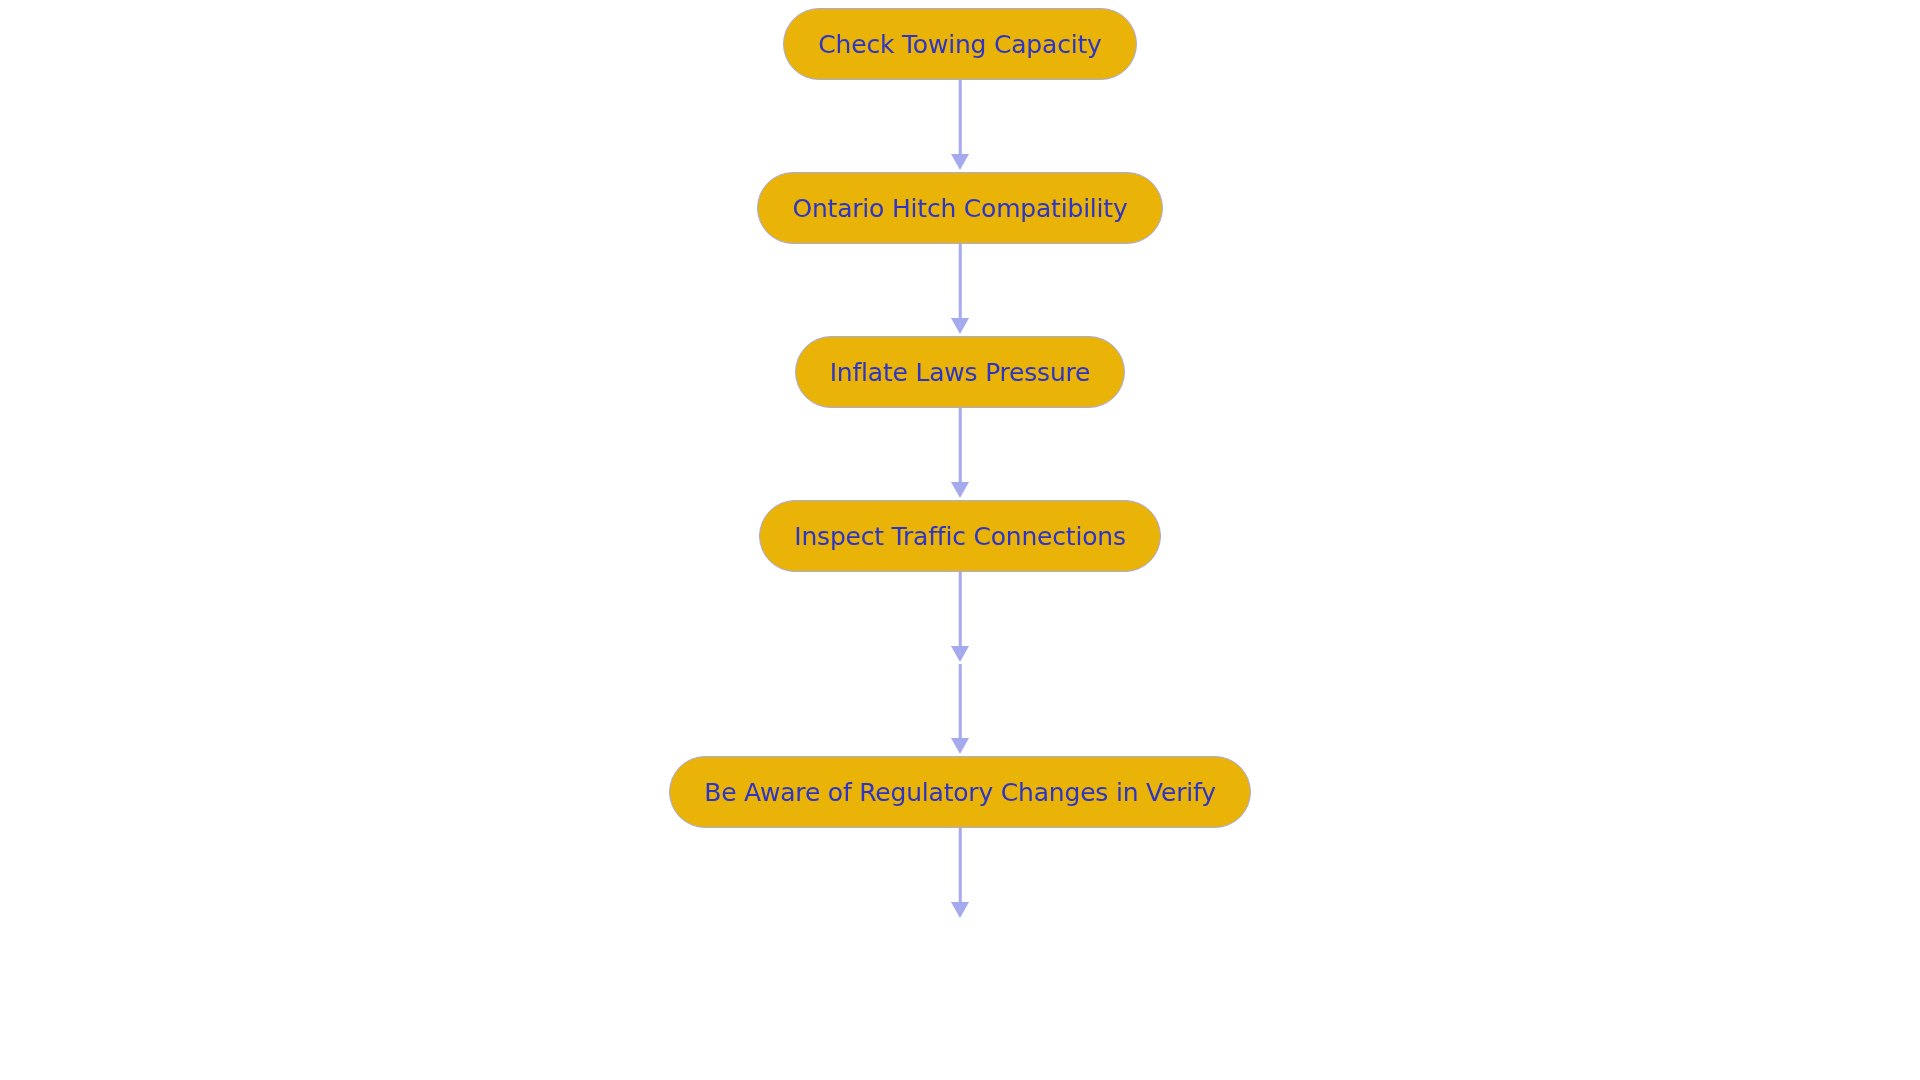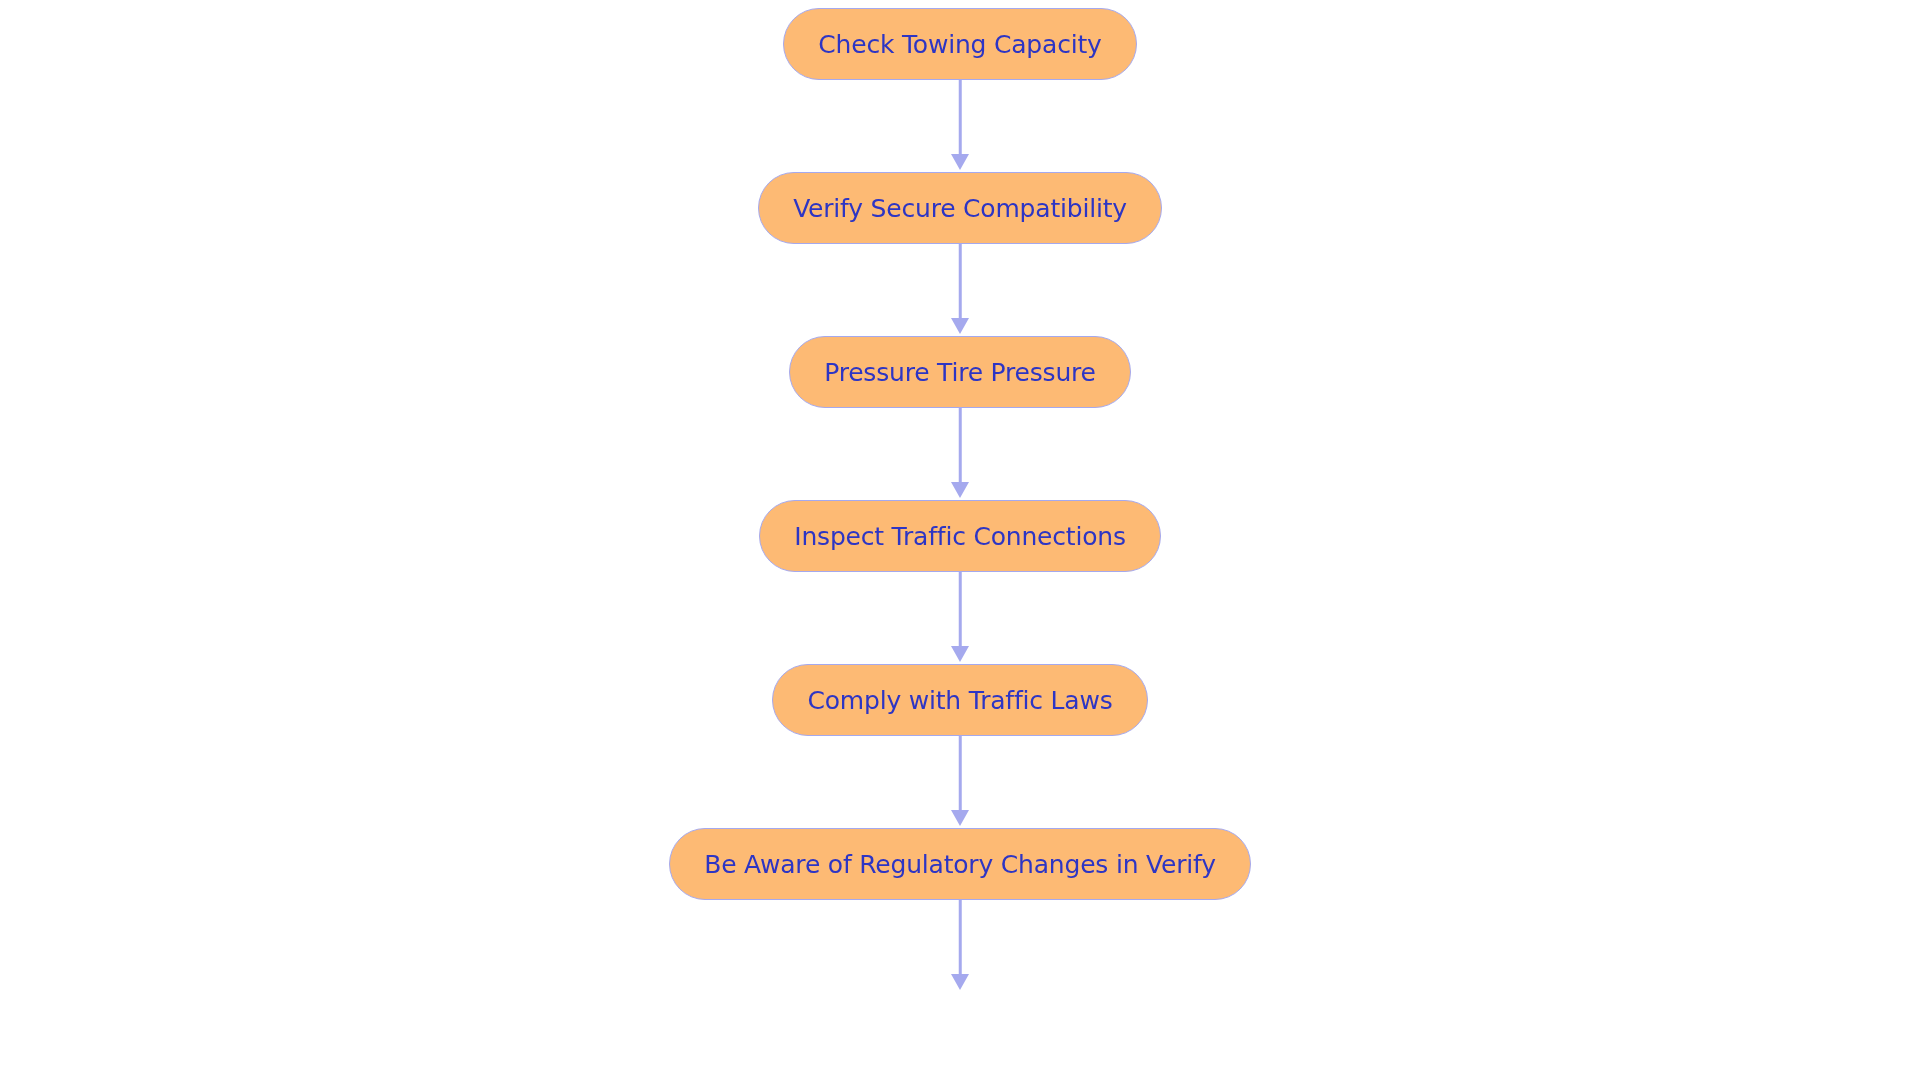--- a/index.html
+++ b/index.html
@@ -31,21 +31,21 @@
     justify-content: flex-start;
     padding-top: 8px;
     box-sizing: border-box;
   }
 
   .node {
     display: flex;
     align-items: center;
     justify-content: center;
     box-sizing: border-box;
-    background: #fdba74;
+    background: #eab308;
     border: 1.5px solid #a5a9ee;
     border-radius: 999px;
     height: 72px;
     padding: 12px 34px;
     white-space: nowrap;
   }
 
   .node-label {
     color: #2d35c4;
     font-size: 25px;
@@ -93,49 +93,46 @@
     <div class="node">
       <span class="node-label">Check Towing Capacity</span>
     </div>
 
     <div class="connector">
       <div class="connector-line"></div>
       <div class="connector-head"></div>
     </div>
 
     <div class="node">
-      <span class="node-label">Verify Secure Compatibility</span>
+      <span class="node-label">Ontario Hitch Compatibility</span>
     </div>
 
     <div class="connector">
       <div class="connector-line"></div>
       <div class="connector-head"></div>
     </div>
 
     <div class="node">
-      <span class="node-label">Pressure Tire Pressure</span>
+      <span class="node-label">Inflate Laws Pressure</span>
     </div>
 
     <div class="connector">
       <div class="connector-line"></div>
       <div class="connector-head"></div>
     </div>
 
     <div class="node">
       <span class="node-label">Inspect Traffic Connections</span>
     </div>
 
     <div class="connector">
       <div class="connector-line"></div>
       <div class="connector-head"></div>
     </div>
 
-    <div class="node">
-      <span class="node-label">Comply with Traffic Laws</span>
-    </div>
 
     <div class="connector">
       <div class="connector-line"></div>
       <div class="connector-head"></div>
     </div>
 
     <div class="node">
       <span class="node-label">Be Aware of Regulatory Changes in Verify</span>
     </div>
 

